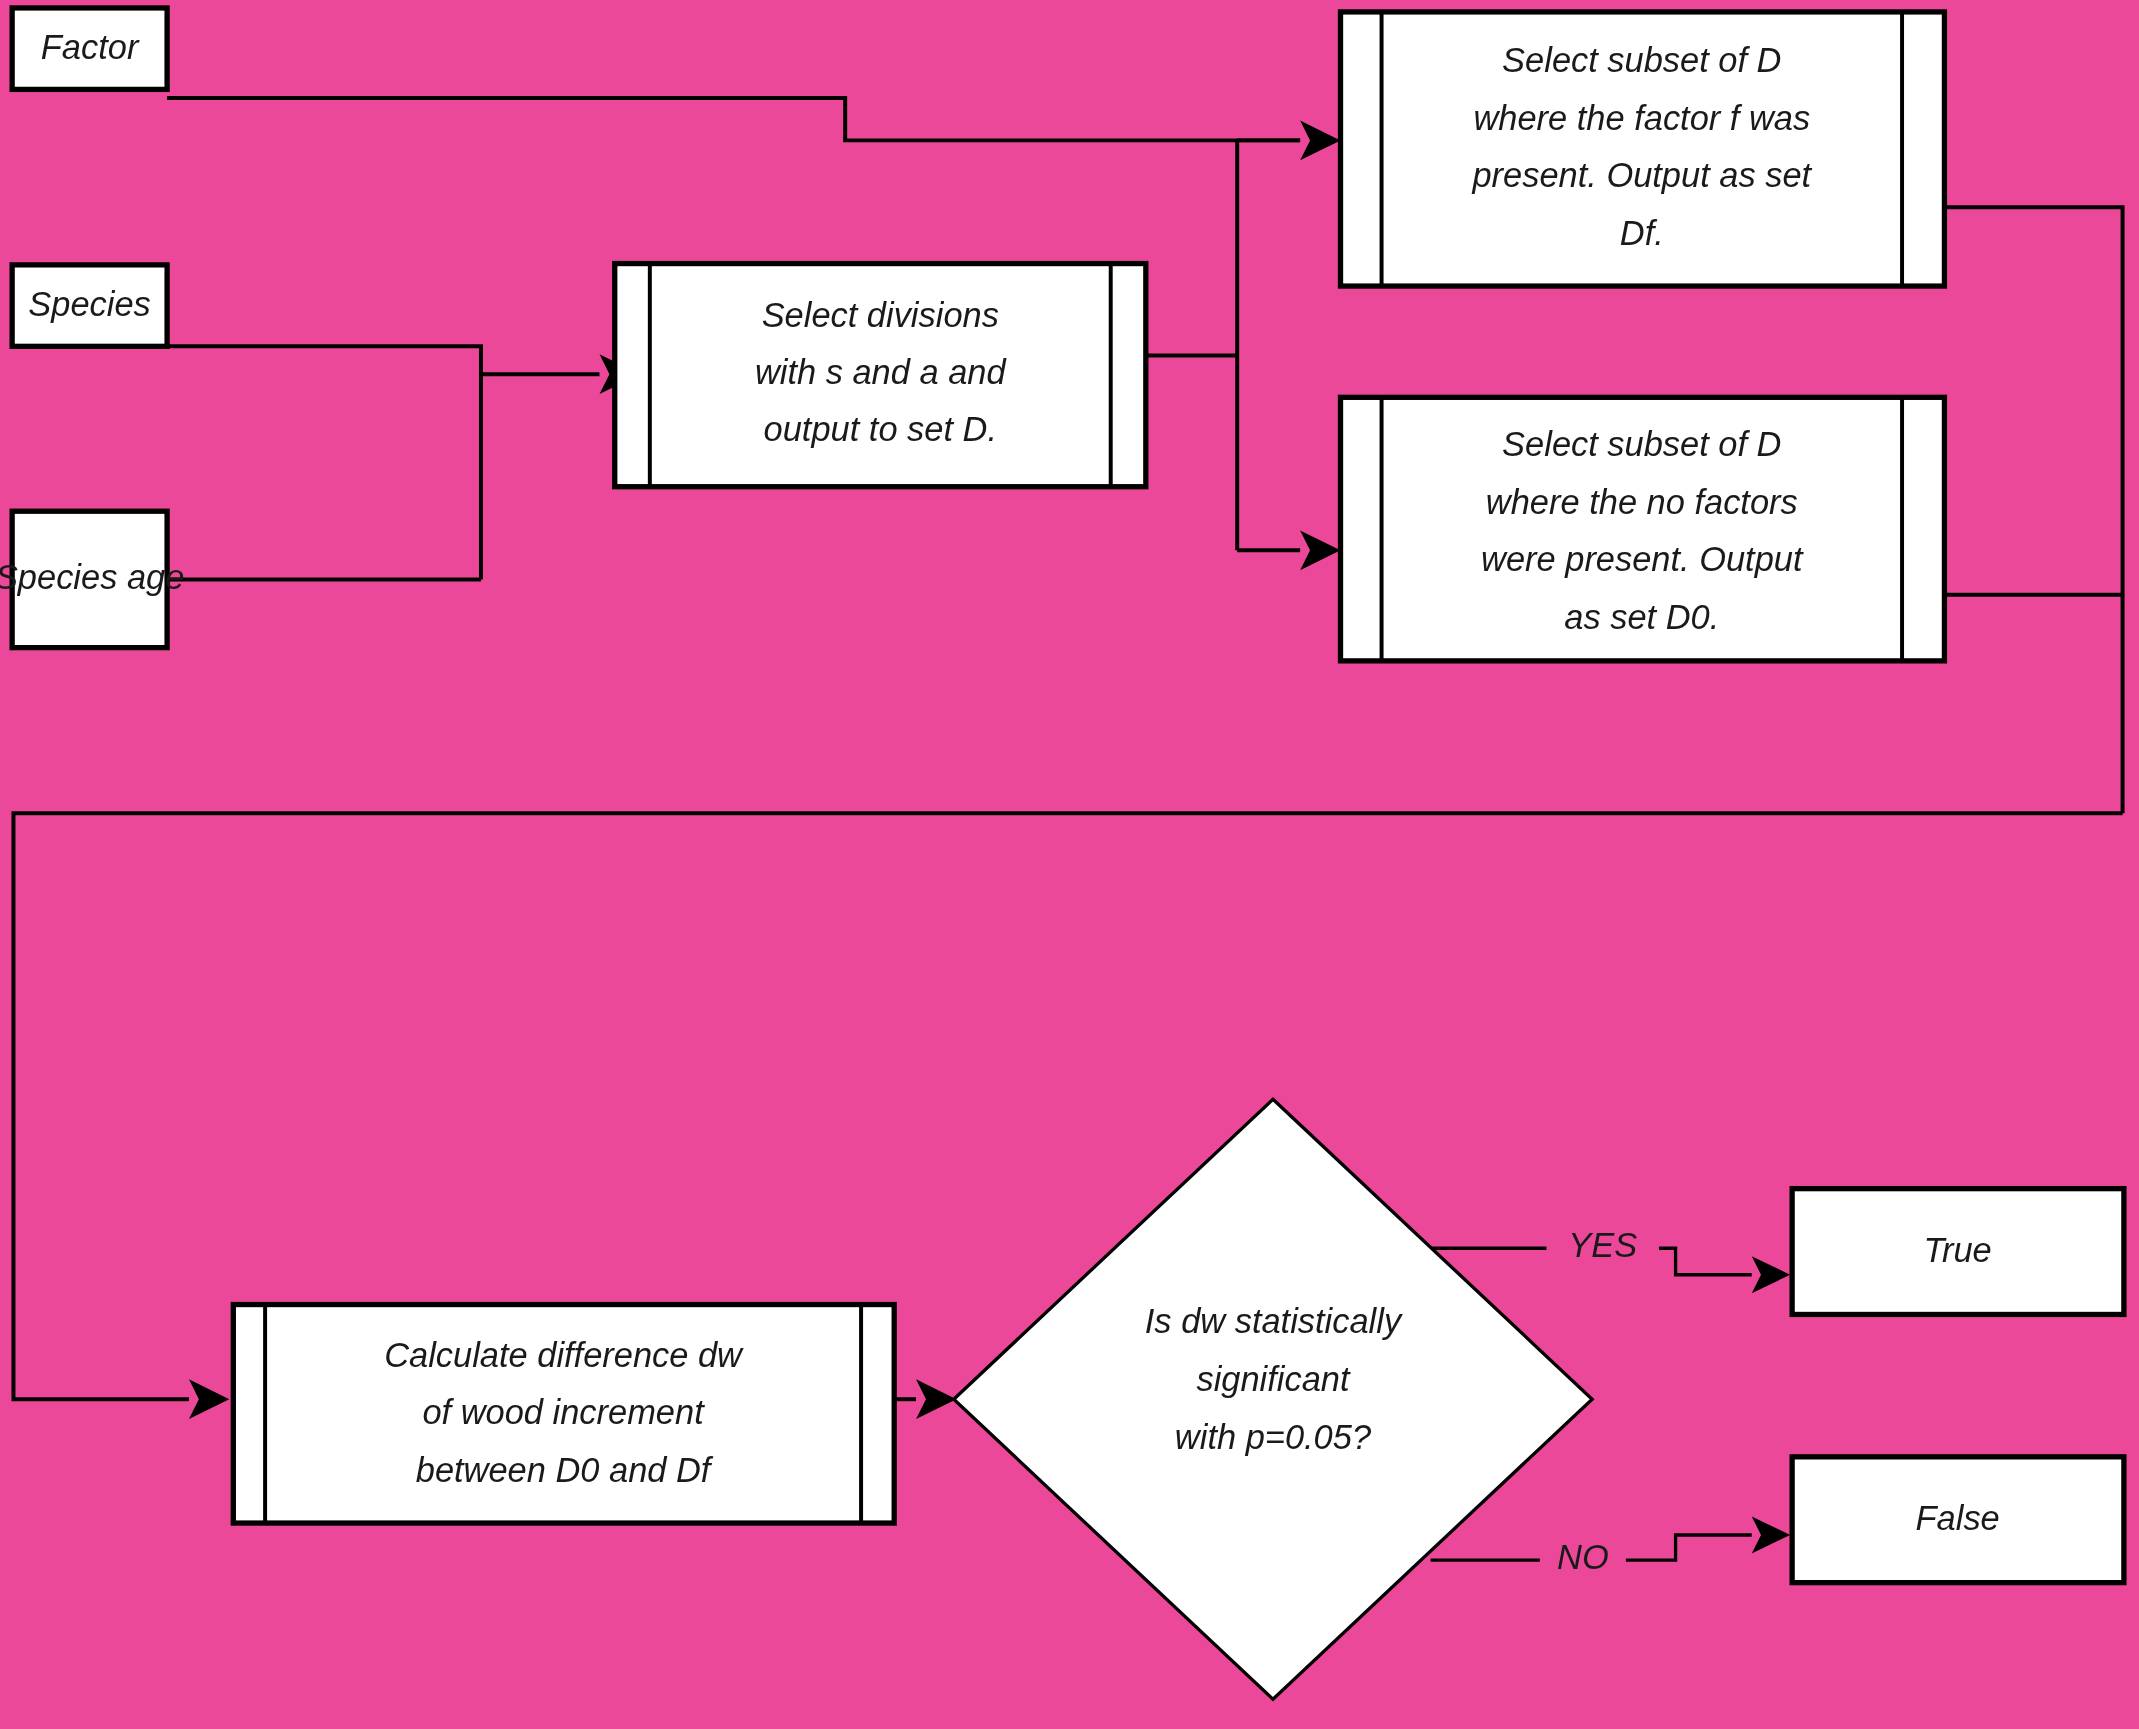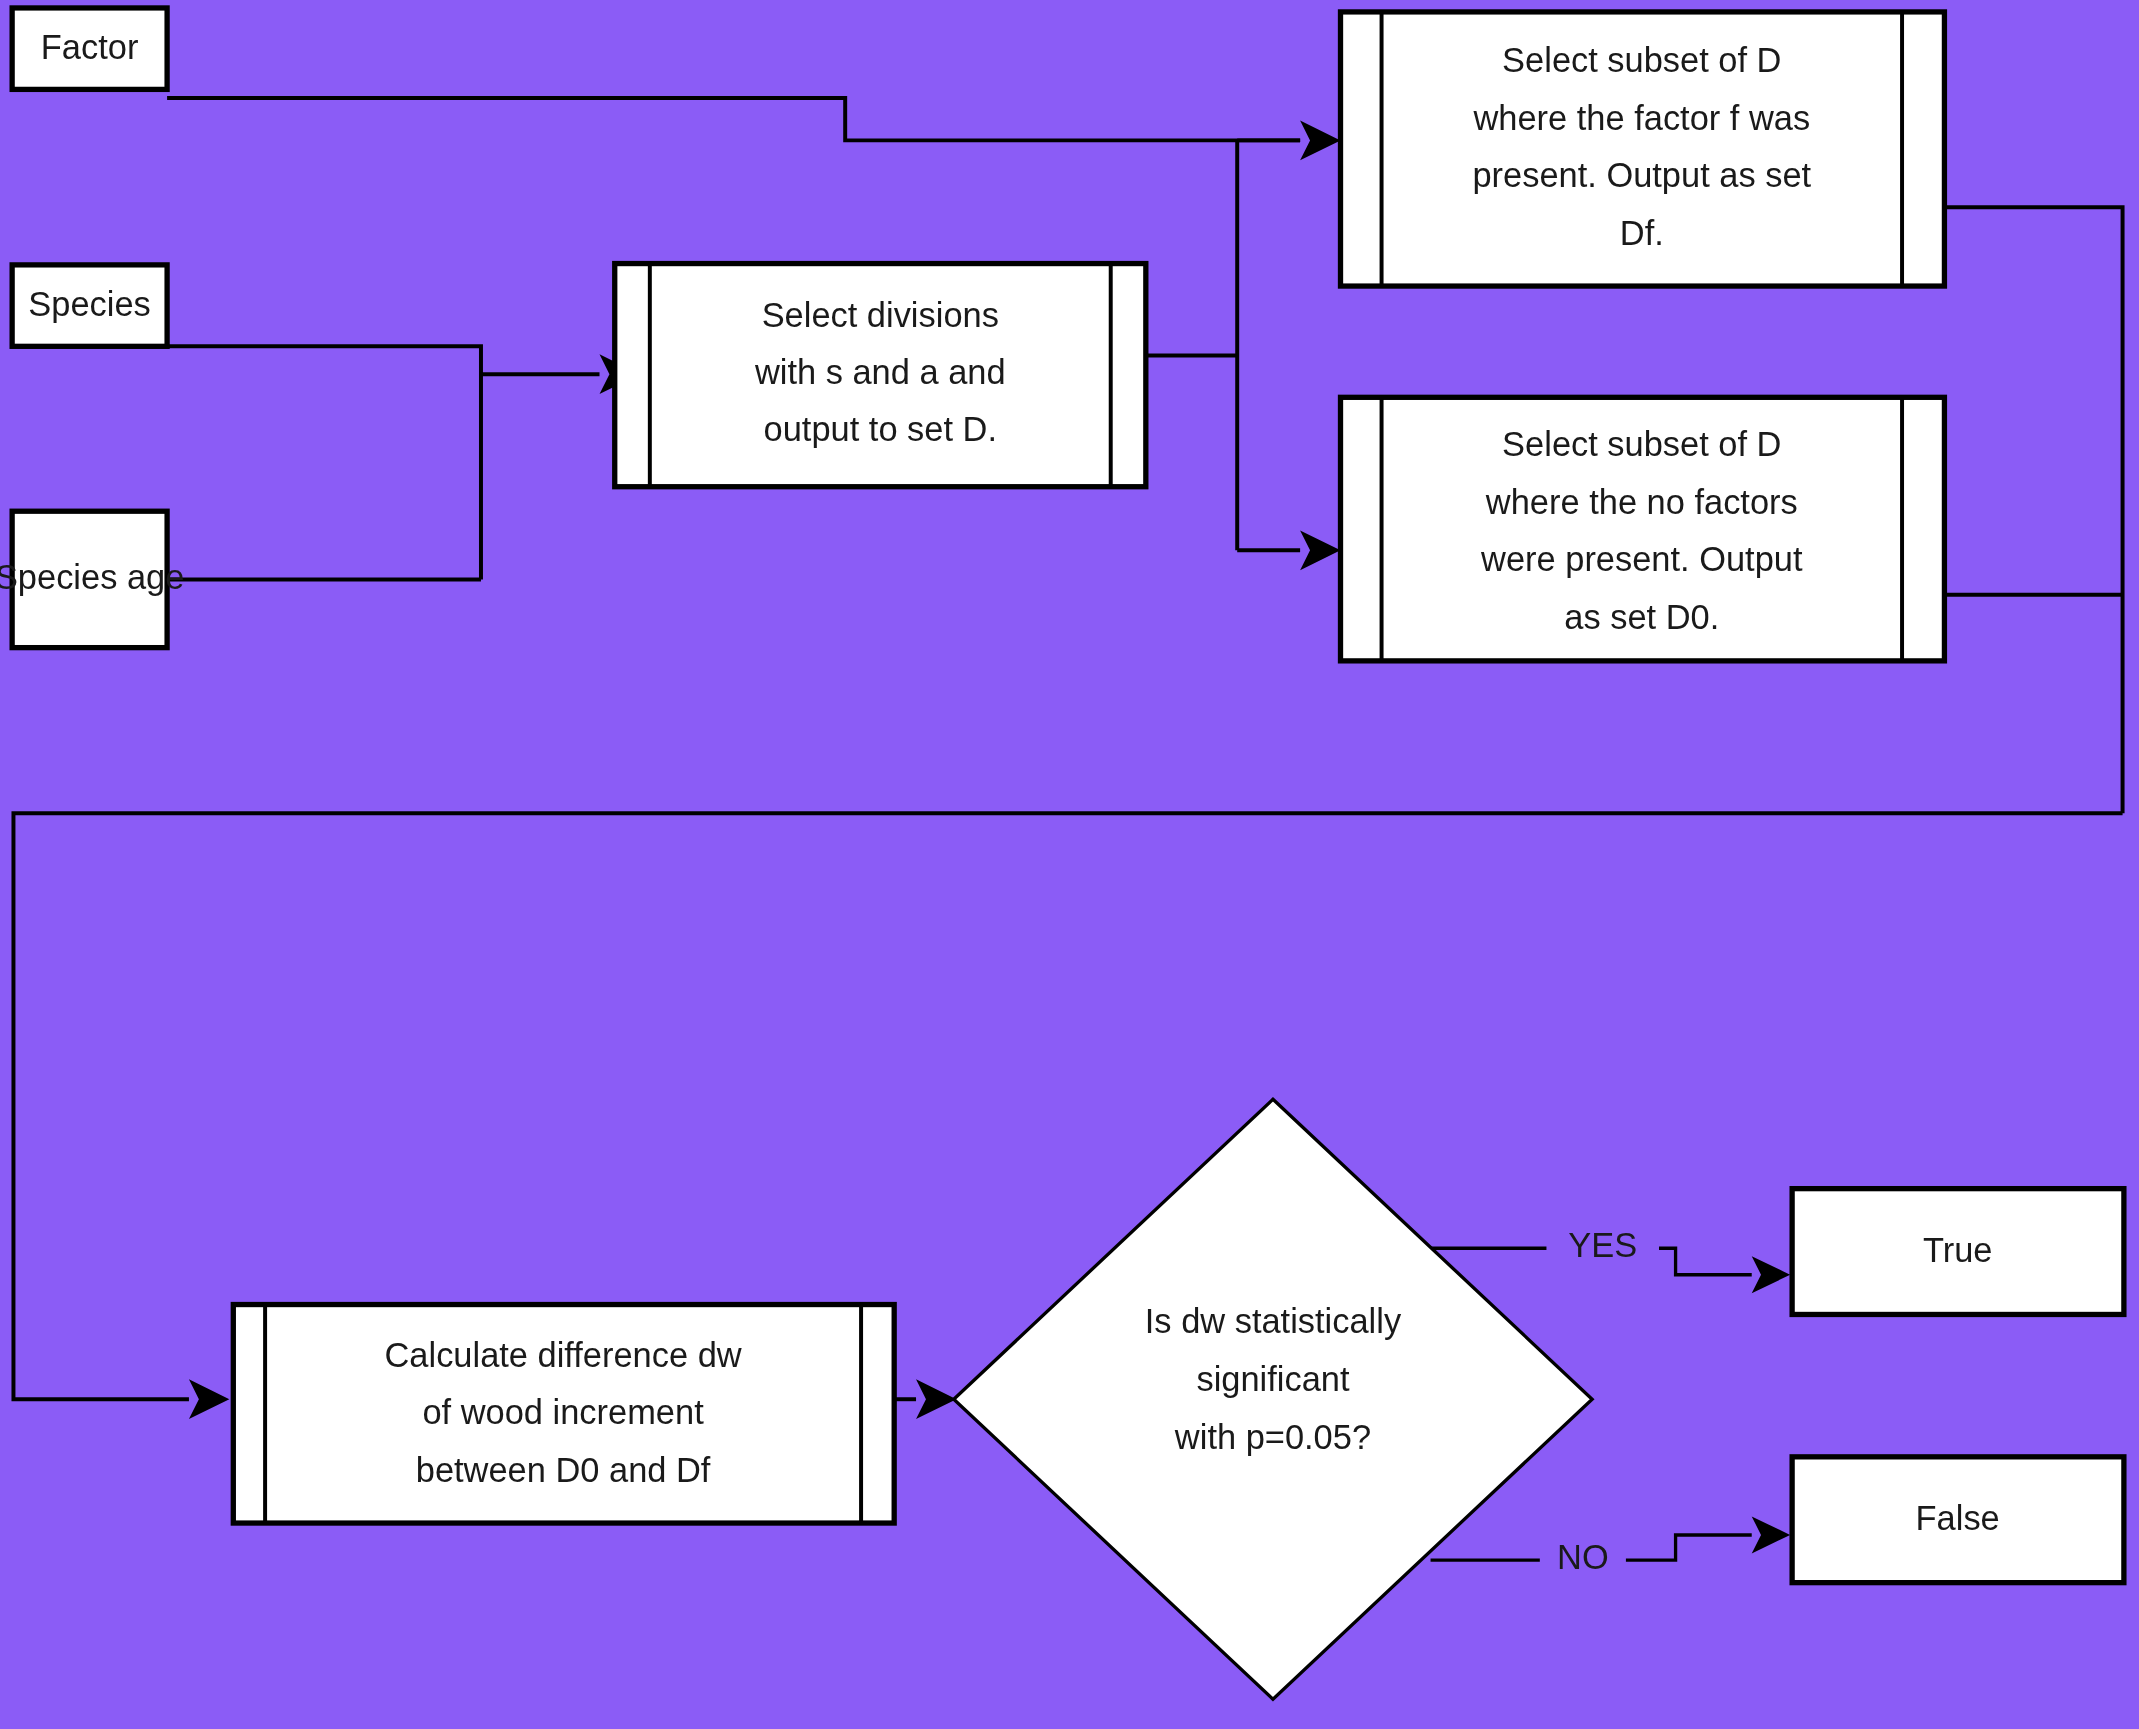--- a/index.html
+++ b/index.html
@@ -8,22 +8,23 @@
     padding: 0;
     background: #ffffff;
   }
   body {
     font-family: "Liberation Sans", sans-serif;
   }
   #flow-root {
     position: relative;
     width: 2140px;
     height: 1729px;
-    background: #8b5cf6;
+    background: #ec4899;
     overflow: hidden;
+    font-style: italic;
   }
   svg.flow {
     display: block;
     width: 2140px;
     height: 1729px;
   }
   .shape-stroke {
     stroke: #000000;
     fill: #ffffff;
   }

